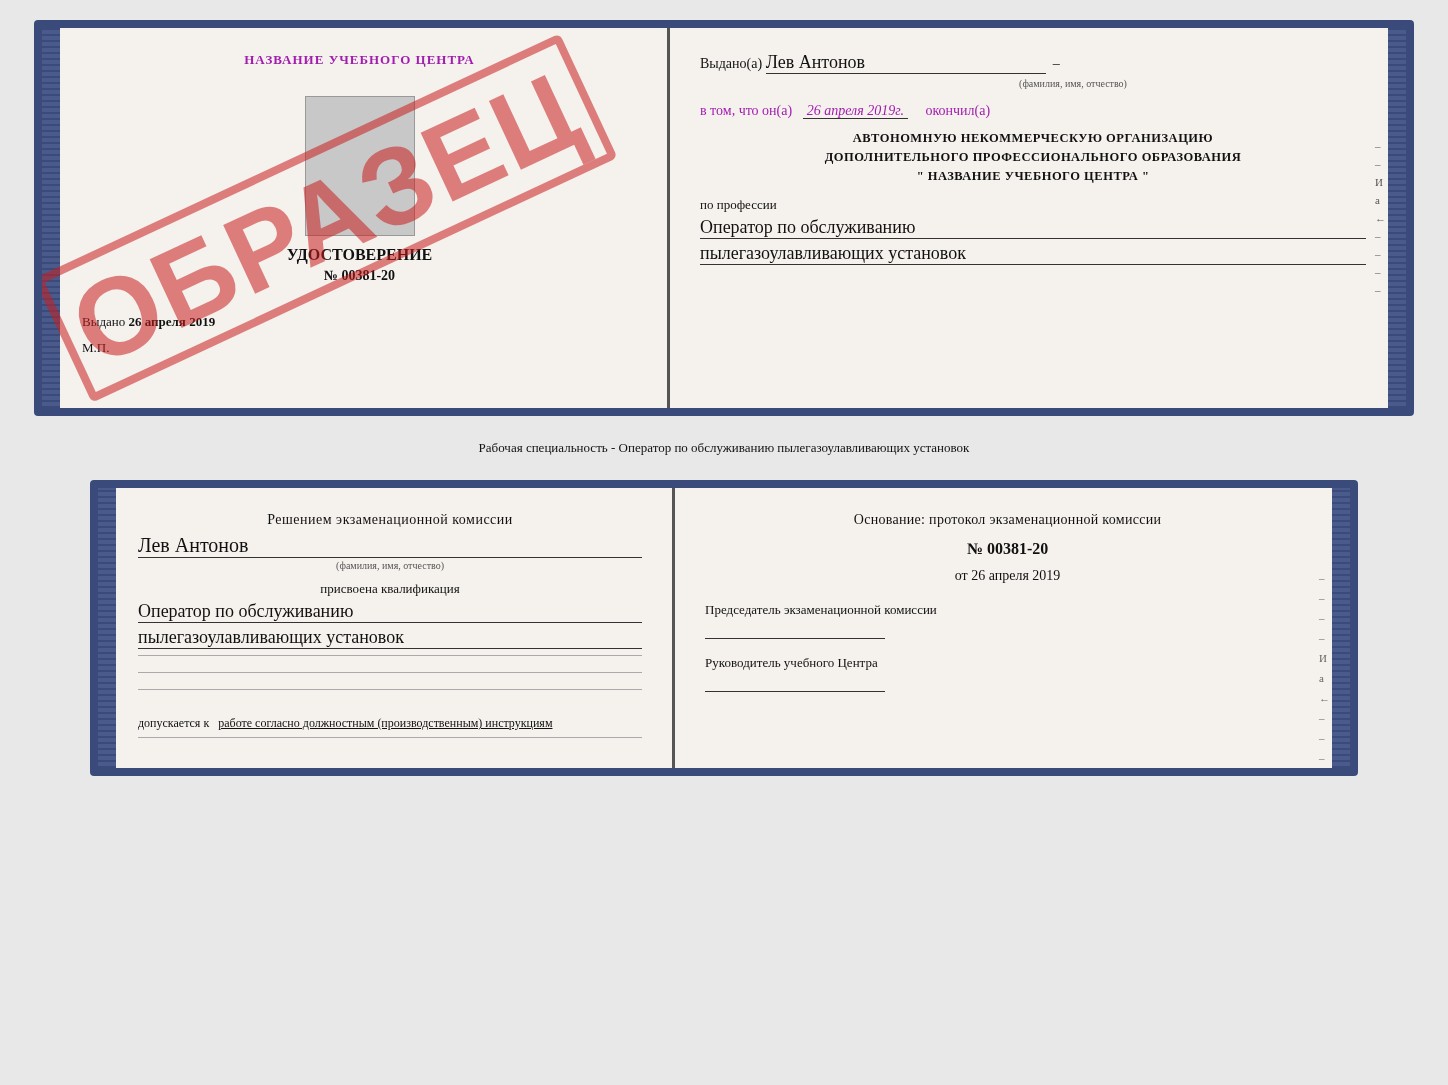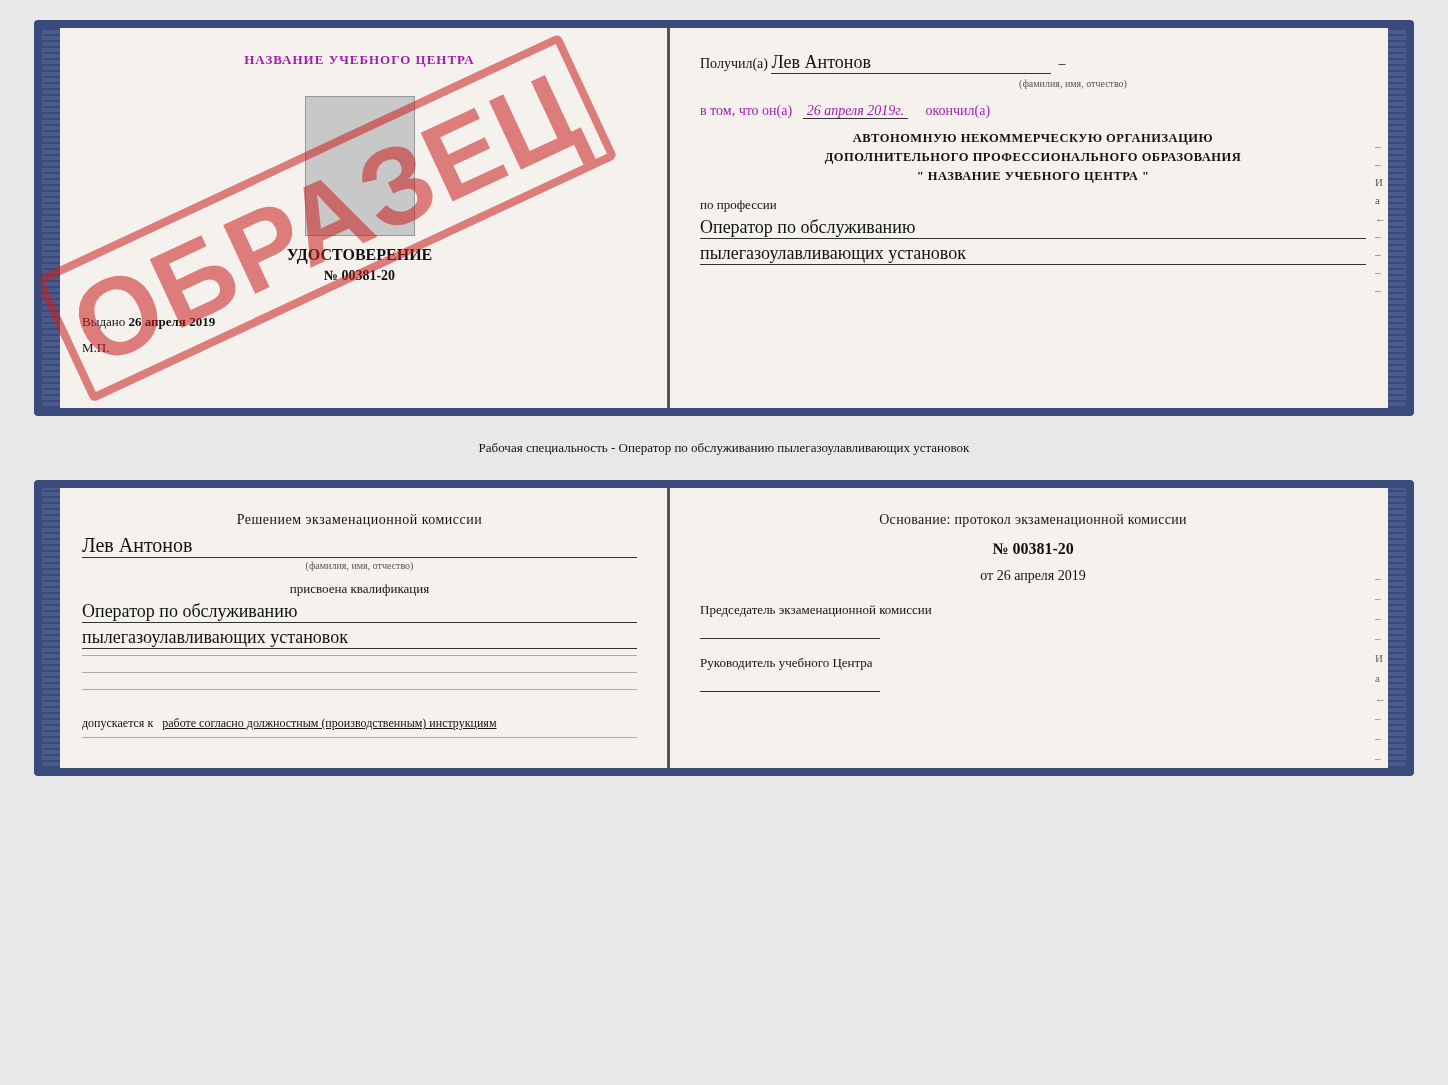--- a/index.html
+++ b/index.html
@@ -209,21 +209,21 @@
 
     .between-text {
       font-size: 13px;
       color: #111;
       padding: 8px 0;
     }
 
     
     .bottom-section {
       display: flex;
-      width: 1380px;
+      width: 1268px;
       background: #f5f2ee;
       border: 8px solid #3a4a7a;
       border-radius: 4px;
       position: relative;
       overflow: hidden;
     }
 
     .bottom-section::before {
       content: '';
       position: absolute;
@@ -379,21 +379,21 @@
       <span>Выдано</span>
       <span style="font-weight:bold;">26 апреля 2019</span>
     </div>
     <div class="mp-line">М.П.</div>
 
     <div class="watermark">ОБРАЗЕЦ</div>
   </div>
 
   <div class="right-page">
     <div class="received-line">
-      <span>Получил(а)</span>
+      <span>Выдано(а)</span>
       <span class="received-name underline-text">Лев Антонов</span>
       &nbsp;–
     </div>
     <span class="small-label" style="margin-left:80px; margin-bottom:10px;">(фамилия, имя, отчество)</span>
 
     <div class="date-line">
       <span>в том, что он(а)</span>
       &nbsp;
       <span class="date-value">26 апреля 2019г.</span>
       &nbsp;&nbsp;&nbsp;

